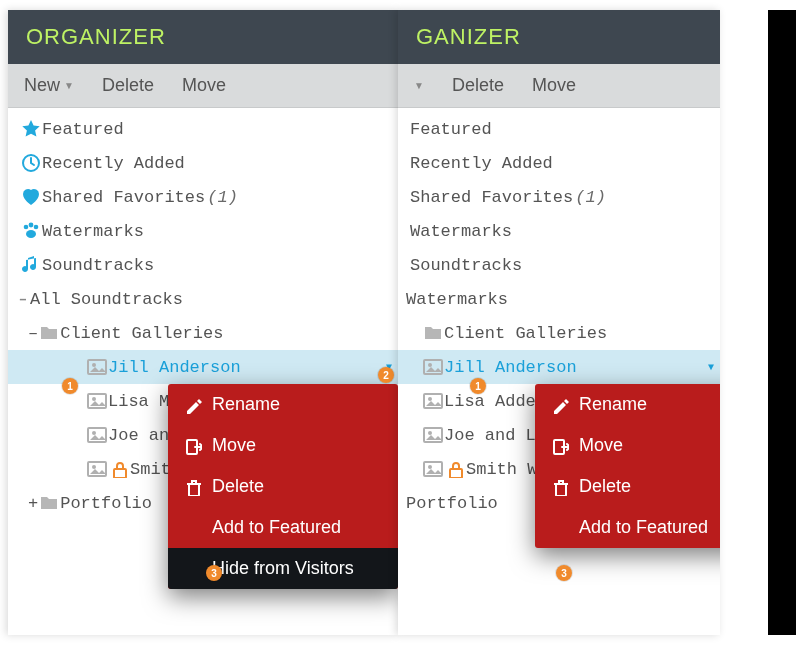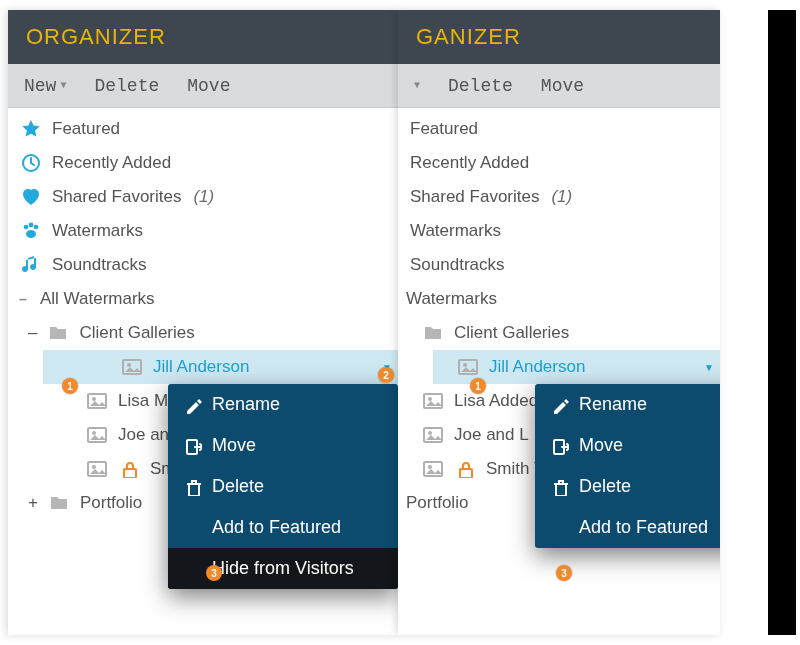--- a/index.html
+++ b/index.html
@@ -37,66 +37,65 @@
     left: 768px;
     width: 28px;
     background: #000;
     z-index: 3;
   }
 
   
   .titlebar {
     height: 54px;
     background: #3e4750;
-    color: #eab308;
+    color: #bef264;
     display: flex;
     align-items: center;
     padding: 0 18px;
     font-size: 22px;
     letter-spacing: 1px;
     font-weight: 400;
   }
 
   
   .toolbar {
     height: 44px;
     background: #d9dbdc;
     border-bottom: 1px solid #c8cacb;
     display: flex;
     align-items: center;
     gap: 28px;
     padding: 0 16px;
     font-size: 18px;
     color: #555;
   }
-  .tb-btn { display: flex; align-items: center; gap: 4px; cursor: pointer; font-family: Liberation Mono, monospace; }
+  .tb-btn { display: flex; align-items: center; gap: 4px; cursor: pointer; }
   .tb-arrow { font-size: 10px; color: #888; }
 
   
   .list { padding: 4px 0 0 0; font-size: 17px; color: #545454; }
   .row {
     display: flex;
     align-items: center;
-    gap: 10px;
     padding: 6px 12px;
     height: 34px;
     white-space: nowrap;
     position: relative;
+    font-family: Liberation Mono, monospace;
   }
   .row .icon { width: 22px; display:flex; align-items:center; justify-content:center; }
   .row.section { padding-left: 8px; }
   .row.section .tw { color:#888; font-weight:bold; width:14px; text-align:center; font-size:14px; }
   .row.sub { padding-left: 40px; }
   .row.sub2 { padding-left: 78px; }
   .count { font-style: italic; color:#6a6a6a; margin-left:2px; }
 
   .row.active {
     background: #cfe9f3;
     color: #1aa0d9;
-    margin-left: 35px;
   }
   .row.active .arrow {
     position:absolute; right:6px; top:50%; transform:translateY(-50%);
     font-size:10px; color:#1aa0d9;
   }
 
   .icon svg { display:block; }
   .folder-ico { color:#b6b6b6; }
   .pict-ico   { color:#b0b0b0; }
 
@@ -109,21 +108,21 @@
     font-size:10px; font-weight:700;
     display:flex; align-items:center; justify-content:center;
     box-shadow:0 0 0 1px rgba(0,0,0,0.1);
     z-index:20;
   }
 
   
   .ctxmenu {
     position:absolute;
     width:230px;
-    background:#0c4a6e;
+    background:#b91c1c;
     color:#fff;
     font-size:18px;
     border-radius:3px;
     overflow:hidden;
     box-shadow:0 8px 24px rgba(0,0,0,0.5);
     z-index:15;
   }
   .ctx-item {
     display:flex; align-items:center; gap:10px;
     padding:10px 16px;
@@ -235,21 +234,21 @@
         <span class="icon">
             <svg width="20" height="20">
               <use href="#svg-music"></use>
             </svg>
           </span>
         <span>Soundtracks</span>
       </div>
 
       <div class="row section">
         <span class="tw">–</span>
-        <span>All Watermarks</span>
+        <span>All Soundtracks</span>
       </div>
       <div class="row sub">
         <span class="tw" style="margin-left:-20px">–</span>
         <span class="icon folder-ico">
             <svg width="20" height="20">
               <use href="#svg-folder"></use>
             </svg>
           </span>
         <span>Client Galleries</span>
       </div>

